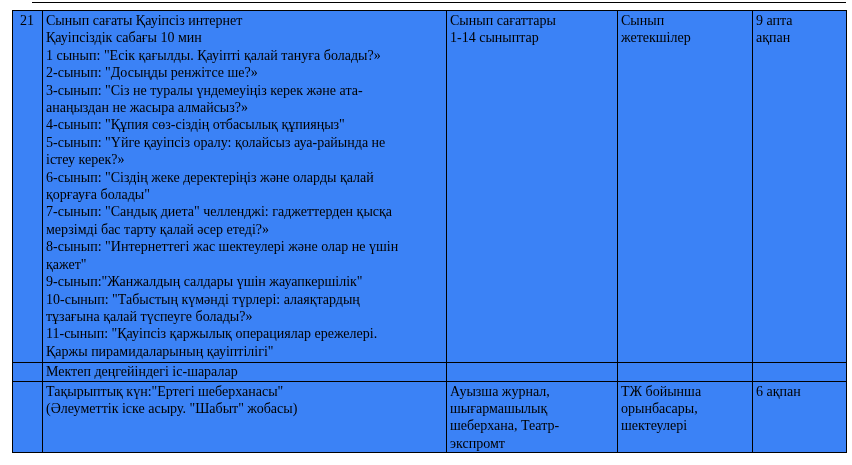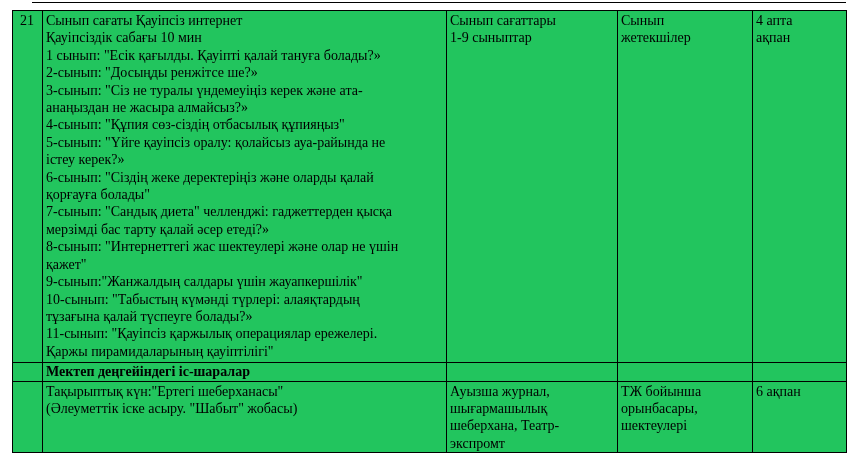--- a/index.html
+++ b/index.html
@@ -26,38 +26,38 @@
     position: absolute;
     left: 12px;
     top: 10px;
     border-collapse: collapse;
     table-layout: fixed;
     width: 835px;
   }
   table.plan-table td {
     border: 1px solid #000000;
     vertical-align: top;
-    background: #22c55e;
+    background: #3b82f6;
     font-size: 14px;
     line-height: 17.4px;
     padding: 1px 4px 0 3px;
     white-space: pre-line;
     overflow: hidden;
     word-wrap: break-word;
   }
   td.num-cell {
     background: #ffffff;
     text-align: center;
     padding: 1px 1px 0 1px;
   }
   tr.row-main    { height: 352px; }
   tr.row-section { height: 18px; }
   tr.row-theme   { height: 71px; }
   tr.row-section td { line-height: 16.5px; }
-  td.section-title-cell { font-weight: bold; }
+  td.section-title-cell { font-weight: normal; }
 </style>
 </head>
 <body>
 
 <div class="top-rule"></div>
 
 <table class="plan-table">
   <colgroup>
     <col style="width:30px">
     <col style="width:404px">
@@ -82,24 +82,24 @@
 7-сынып: "Сандық диета" челленджі: гаджеттерден қысқа
 мерзімді бас тарту қалай әсер етеді?»
 8-сынып: "Интернеттегі жас шектеулері және олар не үшін
 қажет"
 9-сынып:"Жанжалдың салдары үшін жауапкершілік"
 10-сынып: "Табыстың күмәнді түрлері: алаяқтардың
 тұзағына қалай түспеуге болады?»
 11-сынып: "Қауіпсіз қаржылық операциялар ережелері.
 Қаржы пирамидаларының қауіптілігі"</td>
       <td>Сынып сағаттары
-1-9 сыныптар</td>
+1-14 сыныптар</td>
       <td>Сынып
 жетекшілер</td>
-      <td>4 апта
+      <td>9 апта
 ақпан</td>
     </tr>
     <tr class="row-section">
       <td class="num-cell"></td>
       <td class="section-title-cell">Мектеп деңгейіндегі іс-шаралар</td>
       <td></td>
       <td></td>
       <td></td>
     </tr>
     <tr class="row-theme">

